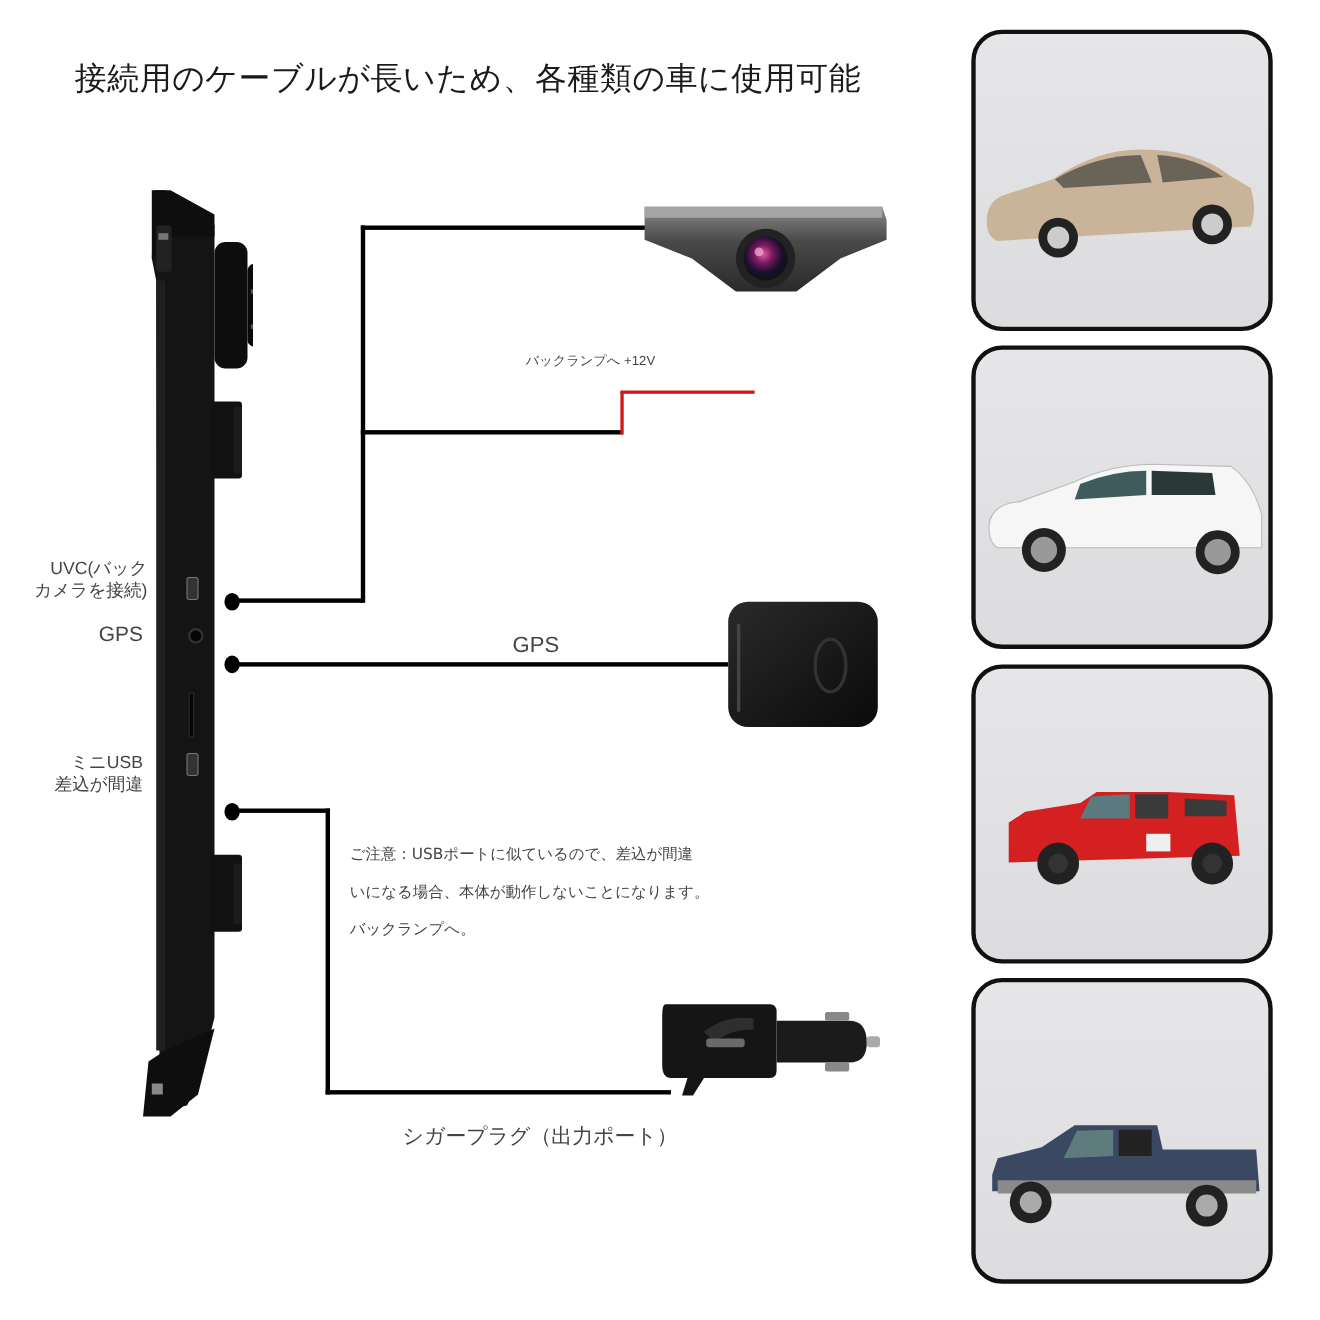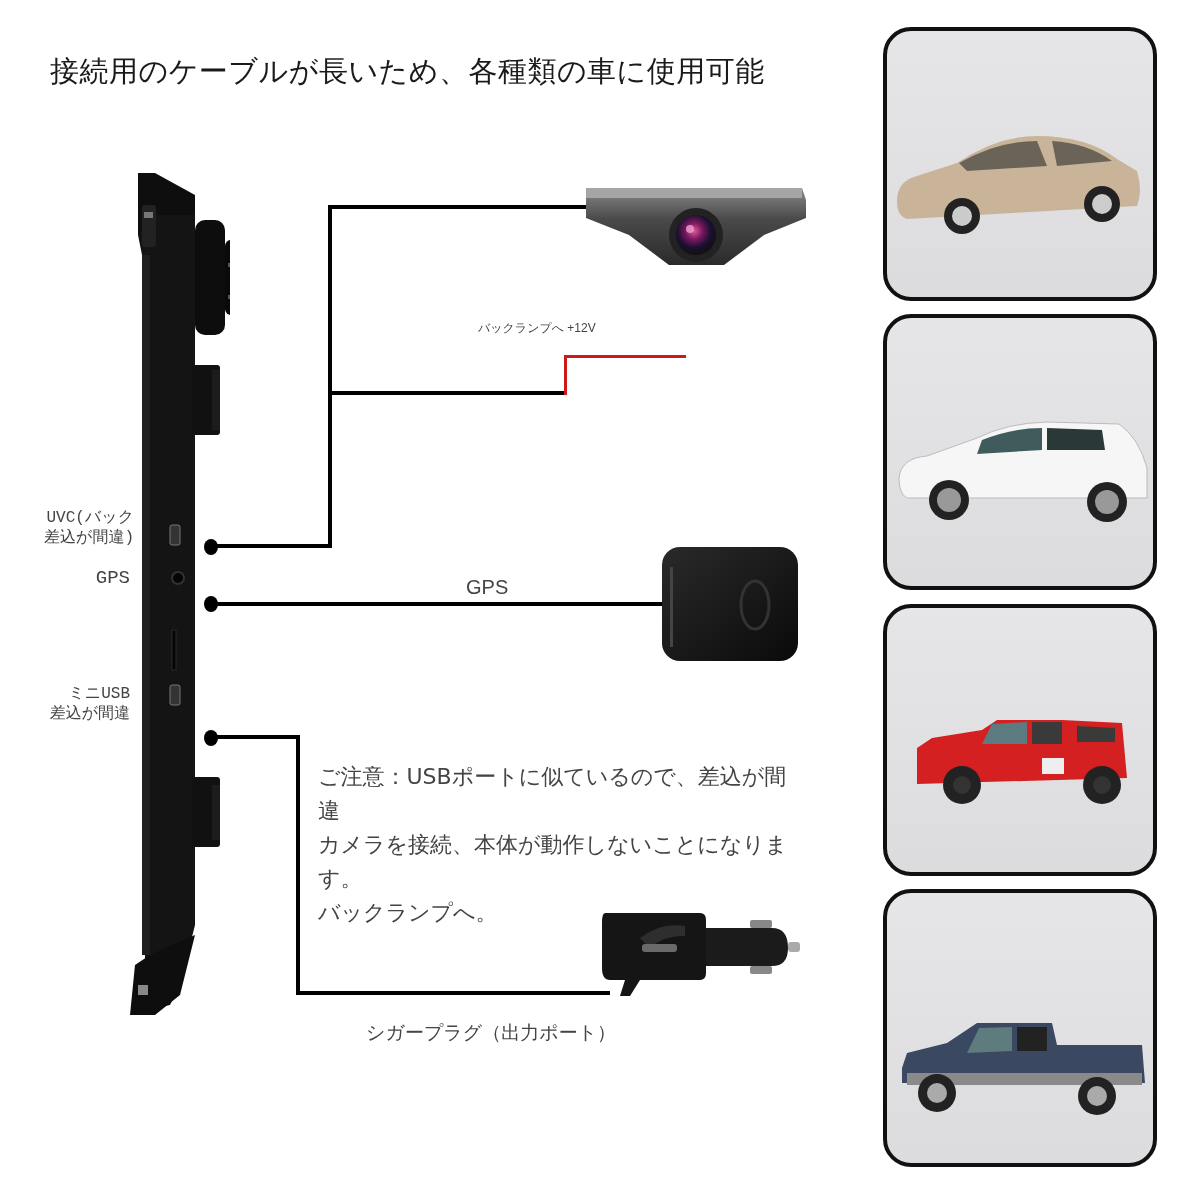--- a/index.html
+++ b/index.html
@@ -1,25 +1,25 @@
 <!DOCTYPE html>
 <html><head>
   <meta charset="utf-8">
   <style>
     * { box-sizing: border-box; margin: 0; padding: 0; }
     html, body { width: 1200px; height: 1200px; background: #ffffff; overflow: hidden; }
     body { position: relative; font-family: "DejaVu Sans", "Liberation Sans", sans-serif; color: #333; }
     .abs { position: absolute; }
-    .title { left: 50px; top: 52px; font-size: 29px; color: #1a1a1a; letter-spacing: 0.5px; white-space: nowrap; font-weight: 400; }
-    .port-label { font-family: Liberation Mono, monospace; color: #444; font-size: 16px; line-height: 20px; text-align: right; white-space: nowrap; }
+    .title { left: 68px; top: 52px; font-size: 29px; color: #1a1a1a; letter-spacing: 0.5px; white-space: nowrap; font-weight: 400; }
+    .port-label { font-family: Liberation Sans, sans-serif; color: #444; font-size: 16px; line-height: 20px; text-align: right; white-space: nowrap; }
     .lbl { font-family: "Liberation Sans", "DejaVu Sans", sans-serif; color: #444; white-space: nowrap; }
     .wire { position: absolute; background: #000; }
     .wire.red { background: #d01818; }
     .dot { position: absolute; width: 14px; height: 16px; border-radius: 50%; background: #000; }
-    .note { left: 318px; top: 760px; font-size: 22px; line-height: 34px; color: #444; width: 480px; }
+    .note { left: 318px; top: 760px; font-size: 14px; line-height: 34px; color: #444; width: 480px; }
     .panel { position: absolute; left: 883px; width: 274px; border: 4px solid #111; border-radius: 28px; background: linear-gradient(#e6e6e8, #dcdcde); overflow: hidden; }
     .panel svg { position: absolute; left: 0; top: 0; }
     svg { display: block; }
   </style>
 </head>
 <body>
 
 <div class="abs title">接続用のケーブルが長いため、各種類の車に使用可能</div>
 
 <div class="abs" style="left:120px; top:165px; width:110px; height:880px;">
@@ -48,21 +48,21 @@
     <rect x="72" y="612" width="28" height="70" rx="3" fill="#111"></rect>
     <rect x="92" y="620" width="8" height="55" fill="#1c1c1c"></rect>
 
     <path d="M15 800 L30 790 L75 770 L60 830 L35 850 L10 850 Z" fill="#0e0e0e"></path>
     <rect x="18" y="820" width="10" height="10" fill="#888"></rect>
   </svg>
 </div>
 
 <div class="abs port-label" style="left:10px; top:508px; width:124px;">
   <div>UVC(バック</div>
-  <div>差込が間違)</div>
+  <div>カメラを接続)</div>
 </div>
 <div class="abs port-label" style="left:10px; top:568px; width:120px; font-size:19px;">GPS</div>
 <div class="abs port-label" style="left:10px; top:684px; width:120px;">
   <div>ミニUSB</div>
   <div>差込が間違</div>
 </div>
 
 <div class="dot" style="left:204px; top:539px;"></div>
 <div class="wire" style="left:210px; top:544px; width:120px; height:4px;"></div>
 <div class="wire" style="left:328px; top:205px; width:4px; height:343px;"></div>
@@ -127,21 +127,21 @@
     <rect x="150" y="12" width="22" height="8" rx="2" fill="#888"></rect>
     <rect x="150" y="58" width="22" height="8" rx="2" fill="#888"></rect>
     <rect x="188" y="34" width="12" height="10" rx="3" fill="#aaa"></rect>
     <path d="M25 72 L40 72 L30 88 L20 88 Z" fill="#151515"></path>
   </svg>
 </div>
 <div class="abs lbl" style="left:334px; top:1020px; font-size:19px;margin-left:32px;">シガープラグ（出力ポート）</div>
 
 <div class="abs note">
   <div>ご注意：USBポートに似ているので、差込が間違</div>
-  <div>カメラを接続、本体が動作しないことになります。</div>
+  <div>いになる場合、本体が動作しないことになります。</div>
   <div>バックランプへ。</div>
 </div>
 
 <div class="panel" style="top:27px; height:274px;">
   <svg width="266" height="266" viewBox="0 0 266 266">
     <path d="M10 170 Q10 150 30 145 L70 132 Q110 105 150 105 Q200 105 230 128 L250 140 Q256 160 250 175 L20 188 Q10 185 10 170 Z" fill="#c9b49a"></path>
     <path d="M72 132 Q110 110 150 110 L160 135 L80 140 Z" fill="#6a6458"></path>
     <path d="M165 110 Q200 112 225 130 L170 135 Z" fill="#6a6458"></path>
     <circle cx="75" cy="185" r="18" fill="#222"></circle>
       <circle cx="75" cy="185" r="10" fill="#ccc"></circle>

